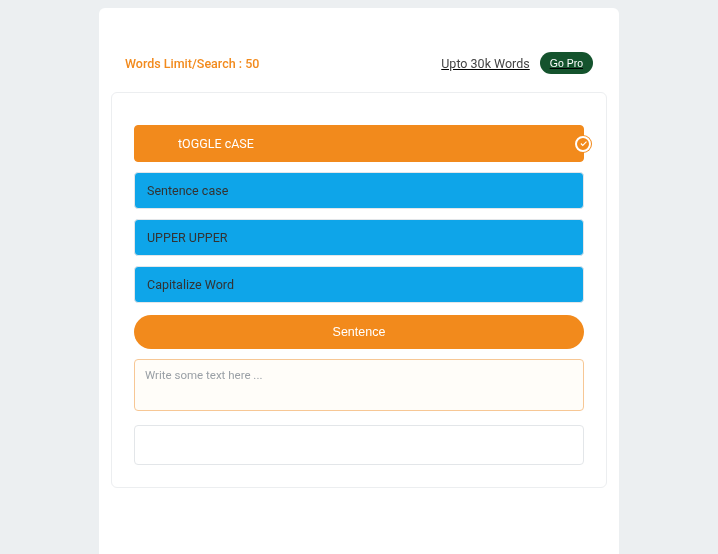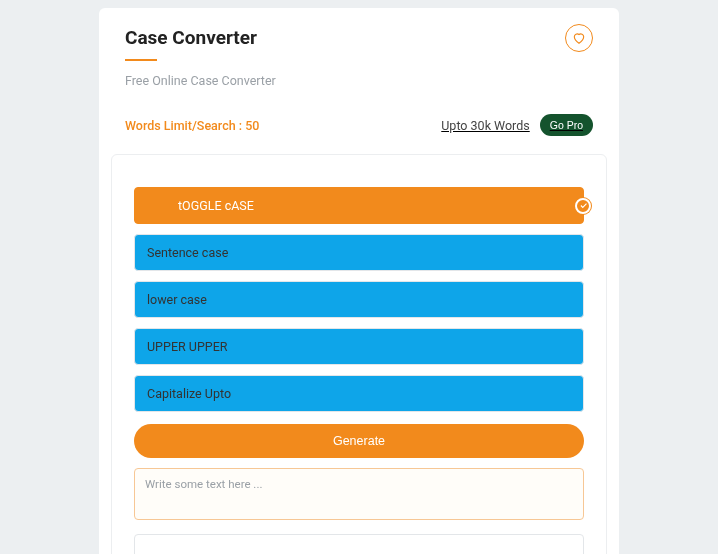--- a/index.html
+++ b/index.html
@@ -155,48 +155,37 @@
     border: 1px solid #e3e6e9;
     border-radius: 4px;
     height: 40px;
     background: #fff;
   }
 </style>
 </head>
 <body>
 
 <div class="page">
-  <div class="header">
-    <div class="title">Case Converter</div>
-    <div class="title-underline"></div>
-    <div class="subtitle">Free Online Case Converter</div>
-    <div class="fav-btn">
-      <svg viewBox="0 0 24 24">
-        <path d="M12 21s-8-5.3-8-11a5 5 0 0 1 8-4 5 5 0 0 1 8 4c0 5.7-8 11-8 11z" fill="none" stroke="#f28a1c" stroke-width="2"></path>
-      </svg>
-    </div>
-  </div>
 
   <div class="limits">
     <div class="limit-left">Words Limit/Search : 50</div>
     <div class="limit-right">
       <span class="upto">Upto 30k Words</span>
       <button class="gopro">Go Pro</button>
     </div>
   </div>
 
   <div class="card">
     <div id="options-container">
         <div class="option selected"><span>tOGGLE cASE</span><div class="check">
             <svg viewBox="0 0 24 24">
               <path d="M5 12l5 5L20 7" fill="none" stroke="#fff" stroke-width="3"></path>
             </svg>
           </div></div>
         <div class="option"><span>Sentence case</span></div>
-        <div class="option"><span>lower case</span></div>
         <div class="option"><span>UPPER UPPER</span></div>
-        <div class="option"><span>Capitalize Upto</span></div>
+        <div class="option"><span>Capitalize Word</span></div>
       </div>
-    <button class="generate">Generate</button>
+    <button class="generate">Sentence</button>
     <textarea class="input-box" placeholder="Write some text here ..." style=""></textarea>
     <div class="output-box"></div>
   </div>
 </div>
 
 </body></html>

